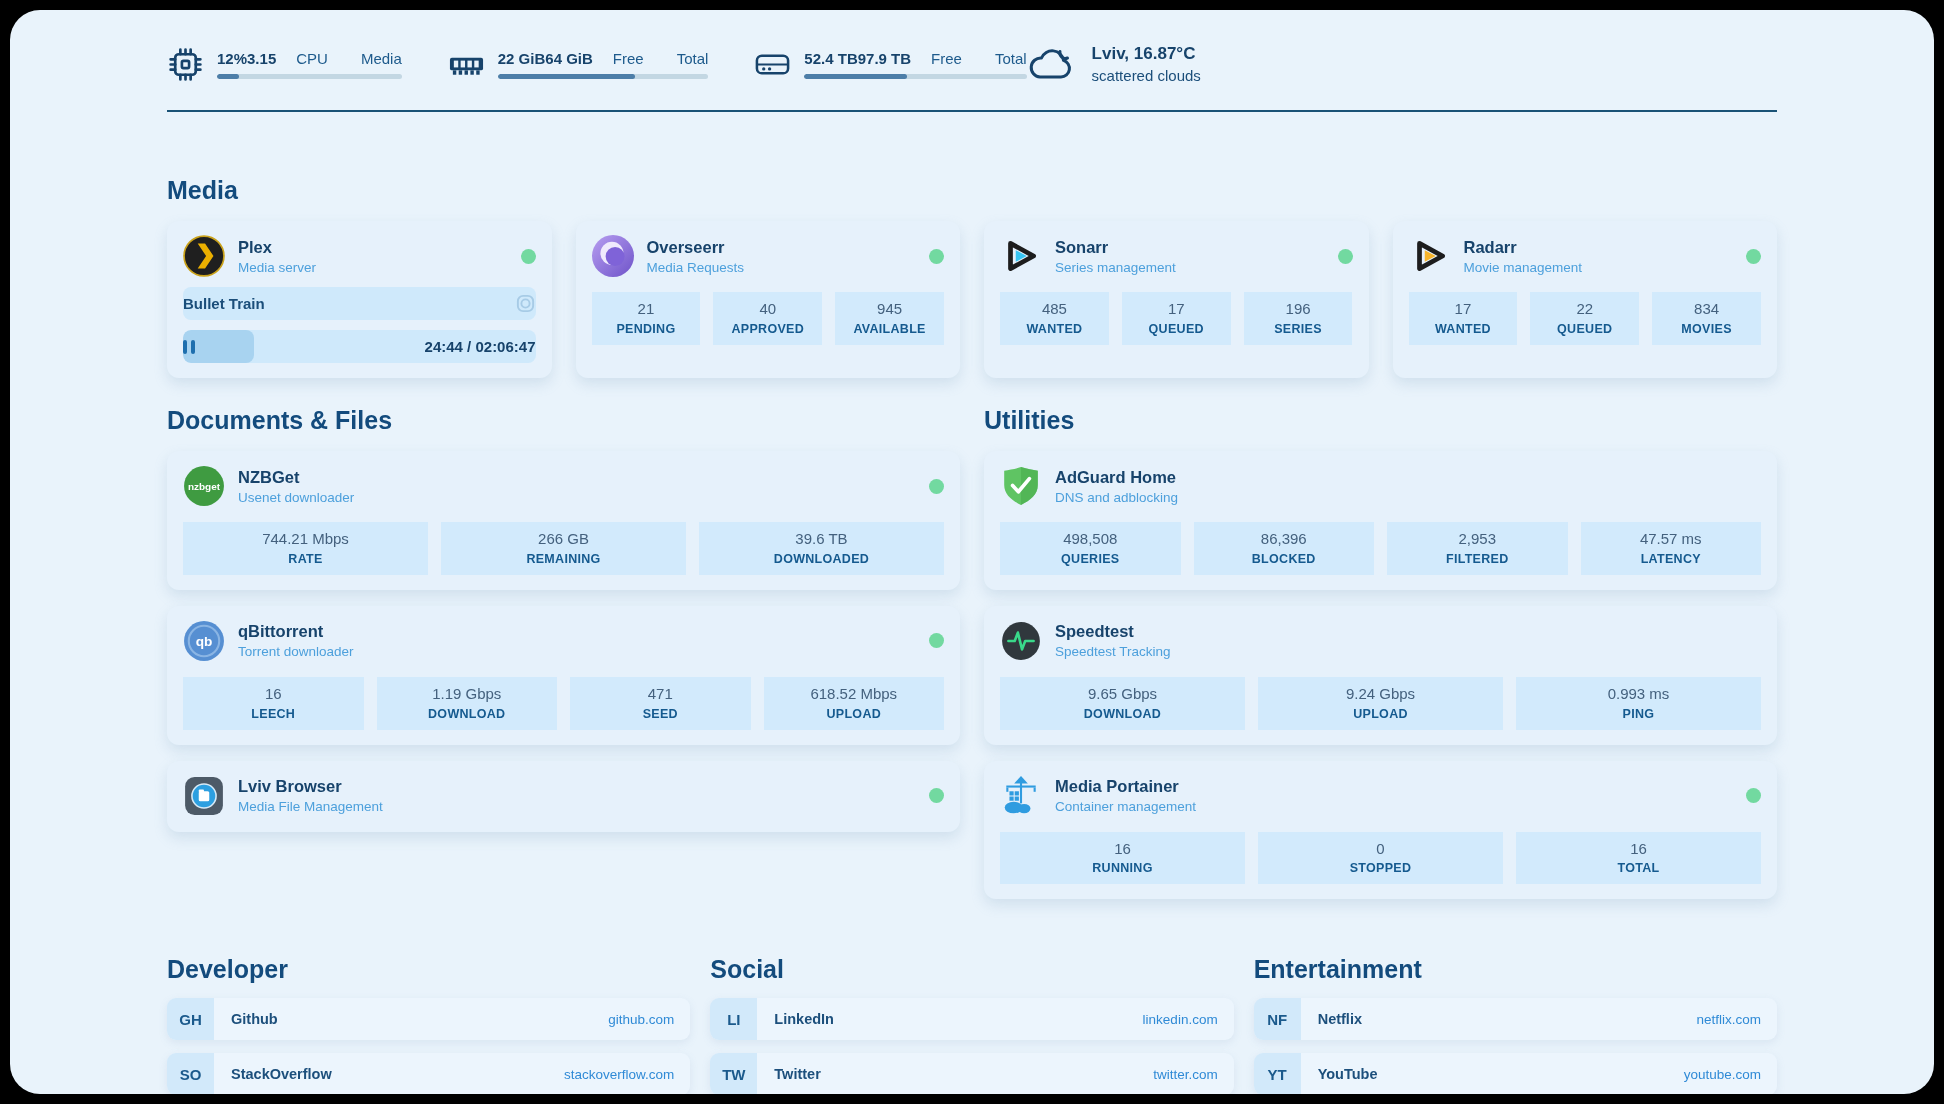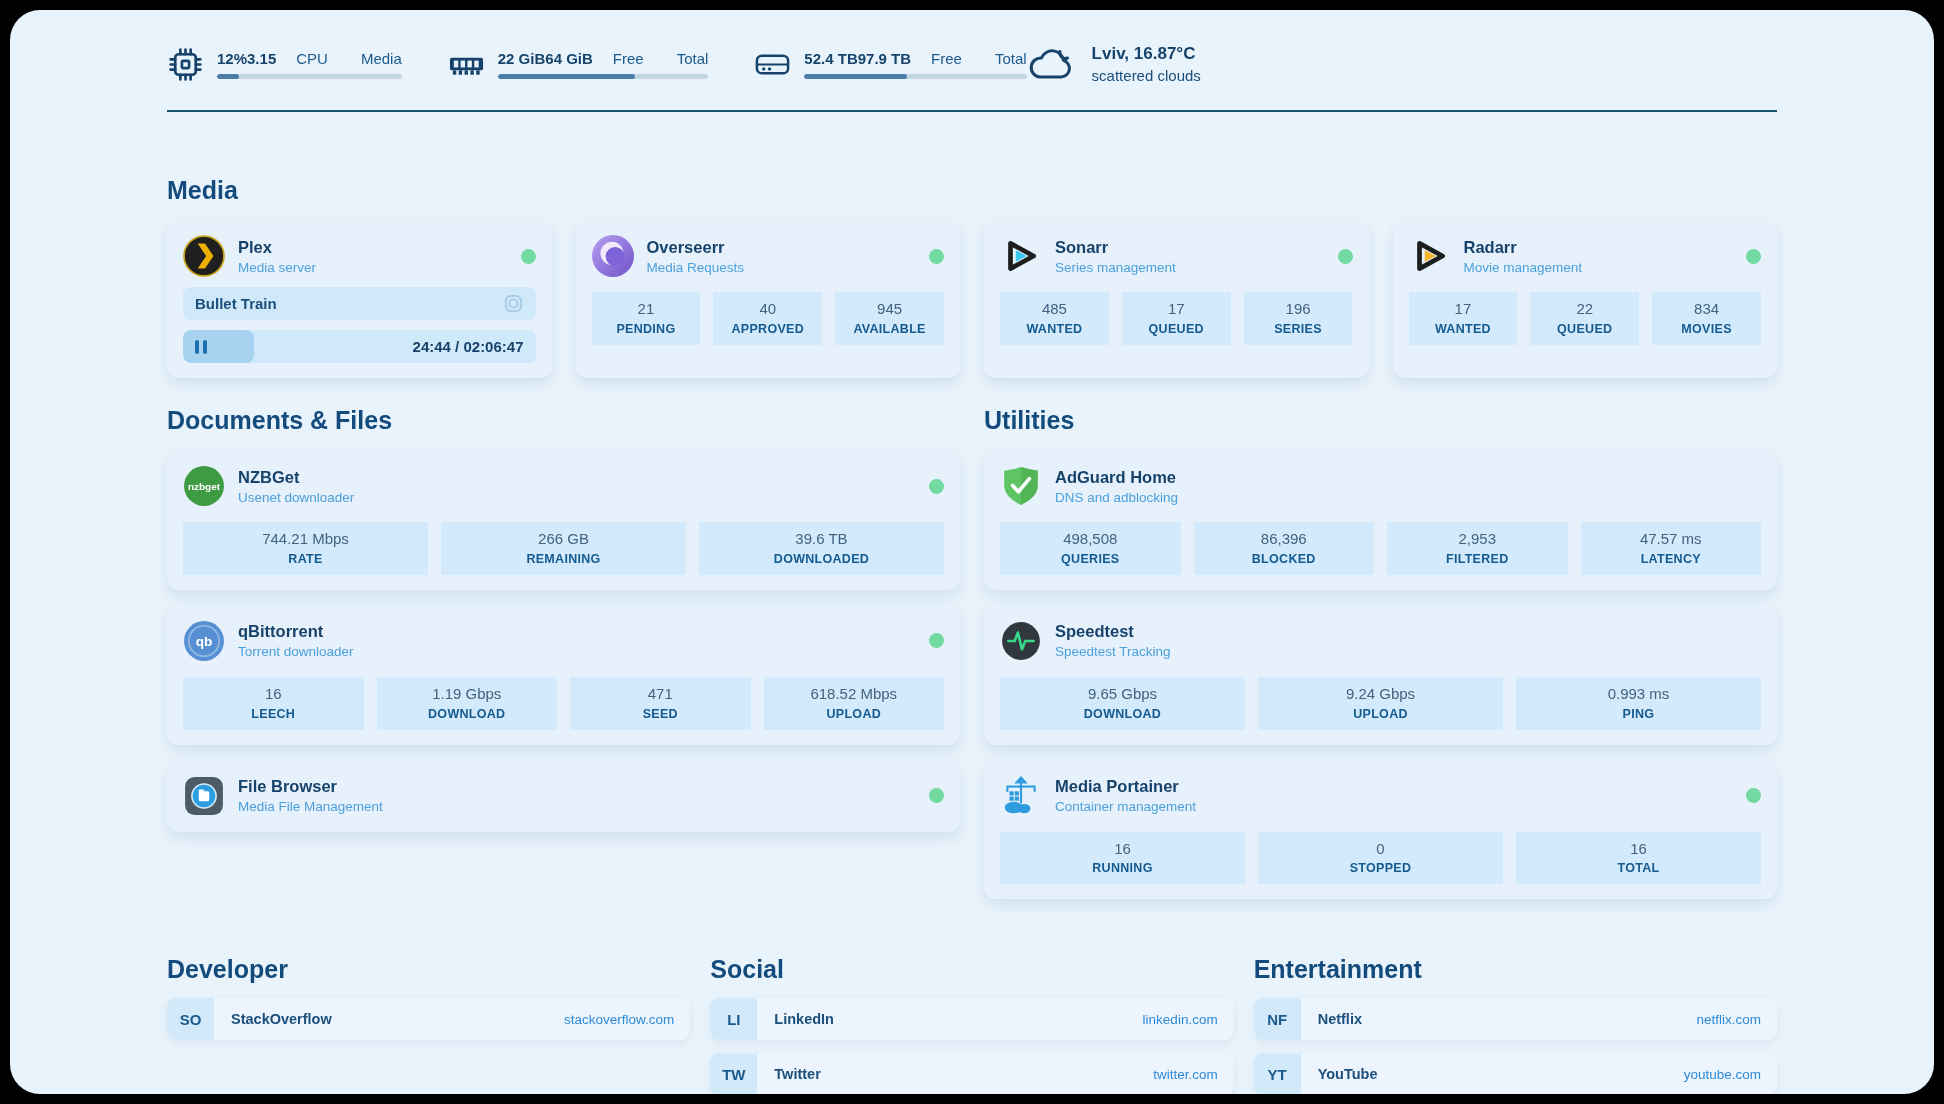--- a/index.html
+++ b/index.html
@@ -73,21 +73,21 @@
   .dot { width:15px; height:15px; border-radius:50%; background:#72d9a0; margin-left:auto; align-self:center; }
 
   .stats { display:flex; gap:13px; margin-top:15px; }
   .stat { flex:1; background:#d2eafc; border-radius:0; text-align:center; padding:8px 4px 9px; }
   .stat-value { font-size:15px; color:#44617e; font-weight:500; line-height:1.25; }
   .stat-label { font-size:12.5px; font-weight:700; color:#155a8f; margin-top:3px; letter-spacing:.3px; }
 
   
   .media-row {
     margin-top:10px; background:#cfe9fb; border-radius:8px; height:33px;
-    display:flex; align-items:center; padding:0 12px; position:relative; overflow:hidden;
+    display:flex; align-items:center; padding:0 0; position:relative; overflow:hidden;
   }
   .media-title-text { font-size:15px; font-weight:600; color:#1b4e7a; position:relative; }
   .cam { margin-left:auto; display:flex; position:relative; }
   .cam svg { width:21px; height:21px; display:block; }
   .progress-fill { position:absolute; left:0; top:0; bottom:0; background:#a8d3f0; border-radius:8px; }
   .pause { position:relative; display:flex; gap:4px; }
   .pause i { width:4px; height:14px; background:#1e6fae; border-radius:2px; display:block; }
   .time { position:relative; margin-left:auto; font-size:15px; font-weight:700; color:#17436b; }
 
   .twocol { margin-top:28px; display:grid; grid-template-columns:1fr 1fr; gap:24px; align-items:start; }
@@ -426,21 +426,21 @@
         <div class="card-head">
           <span class="app-icon">
             <svg viewBox="0 0 40 40">
               <rect x="2" y="2" width="36" height="36" rx="9" fill="#4d5a67"></rect>
               <circle cx="20" cy="20" r="11.5" fill="#2d9fe0" stroke="#d7eaf7" stroke-width="1.5"></circle>
               <rect x="15" y="15.5" width="10" height="9.5" rx="1.5" fill="#fff"></rect>
               <rect x="15" y="13.8" width="5" height="3" rx="1" fill="#fff"></rect>
             </svg>
           </span>
           <div class="app-meta">
-            <div class="app-name">File Browser</div>
+            <div class="app-name">Lviv Browser</div>
             <div class="app-sub">Media File Management</div>
           </div>
           <span class="dot"></span>
         </div>
       </div>
     </div>
 
     <div class="col">
       <div class="section-title">Utilities</div>
 
@@ -546,20 +546,25 @@
         </div>
       </div>
     </div>
   </div>
 
   <div class="bookmarks">
     <div>
       <div class="section-title">Developer</div>
       <div class="bm-list">
         <div class="bm-row">
+          <span class="bm-abbr">GH</span>
+          <span class="bm-name">Github</span>
+          <span class="bm-url">github.com</span>
+        </div>
+        <div class="bm-row">
           <span class="bm-abbr">SO</span>
           <span class="bm-name">StackOverflow</span>
           <span class="bm-url">stackoverflow.com</span>
         </div>
 
       </div>
     </div>
 
     <div>
       <div class="section-title">Social</div>

